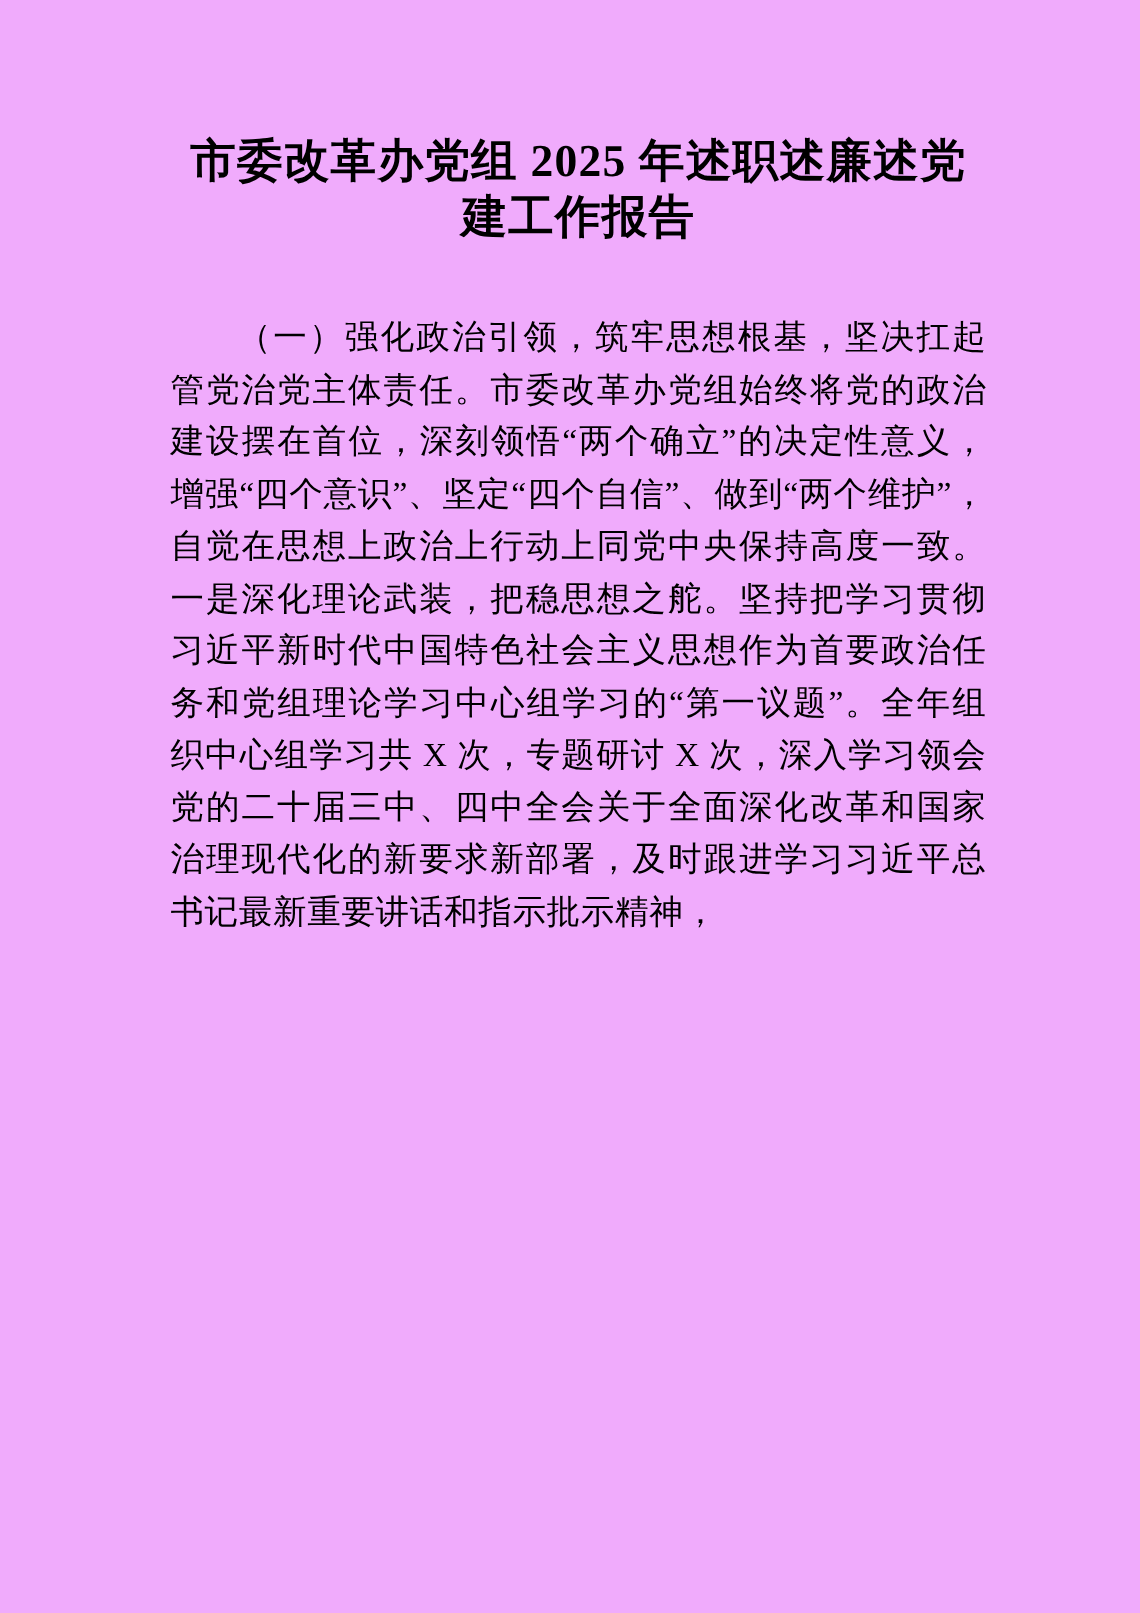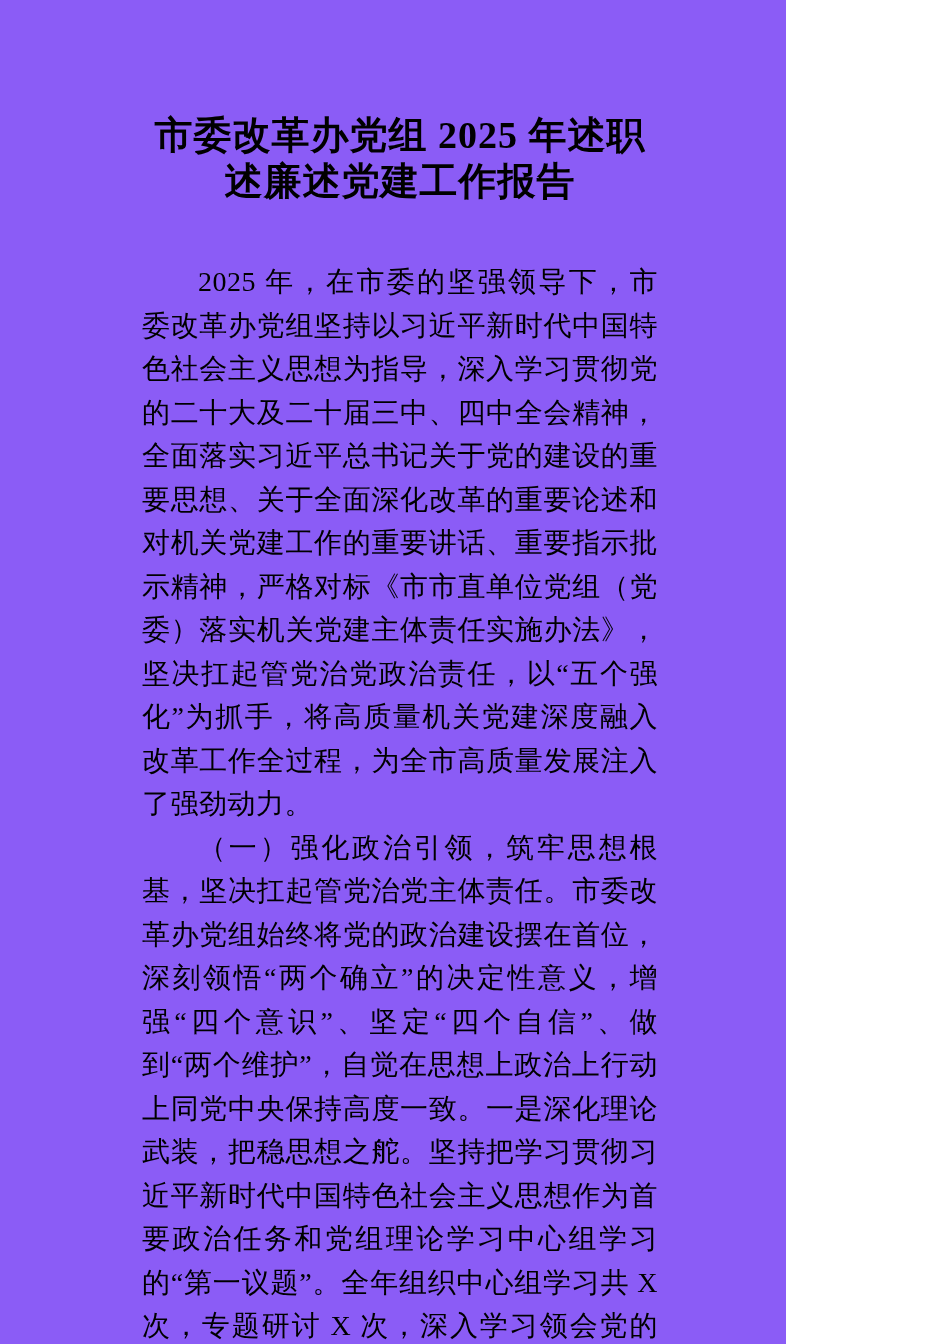--- a/index.html
+++ b/index.html
@@ -9,23 +9,23 @@
   }
   body {
     width: 950px;
     height: 1344px;
     color: #000000;
     font-family: "Liberation Serif", serif;
     overflow: hidden;
   }
   .page {
     box-sizing: border-box;
-    width: 786px;
+    width: 950px;
     height: 1344px;
-    background: #8b5cf6;
+    background: #f0abfc;
     padding: 112px 128px 24px 142px;
   }
   .doc-title {
     margin: 0 0 56px 0;
     font-family: "Liberation Serif", serif;
     font-size: 38px;
     font-weight: bold;
     line-height: 46px;
     text-align: center;
     letter-spacing: 1px;
@@ -52,17 +52,16 @@
     letter-spacing: 0.5px;
     color: #000000;
   }
 </style>
 </head>
 <body>
 
 <div class="page">
   <h1 class="doc-title">市委改革办党组 2025 年述职述廉述党建工作报告</h1>
 
-  <p class="body-para">2025 年，在市委的坚强领导下，市委改革办党组坚持以习近平新时代中国特色社会主义思想为指导，深入学习贯彻党的二十大及二十届三中、四中全会精神，全面落实习近平总书记关于党的建设的重要思想、关于全面深化改革的重要论述和对机关党建工作的重要讲话、重要指示批示精神，严格对标《市市直单位党组（党委）落实机关党建主体责任实施办法》，坚决扛起管党治党政治责任，以“五个强化”为抓手，将高质量机关党建深度融入改革工作全过程，为全市高质量发展注入了强劲动力。</p>
 
 
   <p class="body-para">（一）强化政治引领，筑牢思想根基，坚决扛起管党治党主体责任。市委改革办党组始终将党的政治建设摆在首位，深刻领悟“两个确立”的决定性意义，增强“四个意识”、坚定“四个自信”、做到“两个维护”，自觉在思想上政治上行动上同党中央保持高度一致。一是深化理论武装，把稳思想之舵。坚持把学习贯彻习近平新时代中国特色社会主义思想作为首要政治任务和党组理论学习中心组学习的“第一议题”。全年组织中心组学习共 X 次，专题研讨 X 次，深入学习领会党的二十届三中、四中全会关于全面深化改革和国家治理现代化的新要求新部署，及时跟进学习习近平总书记最新重要讲话和指示批示精神，</p>
 </div>
 
 </body></html>

